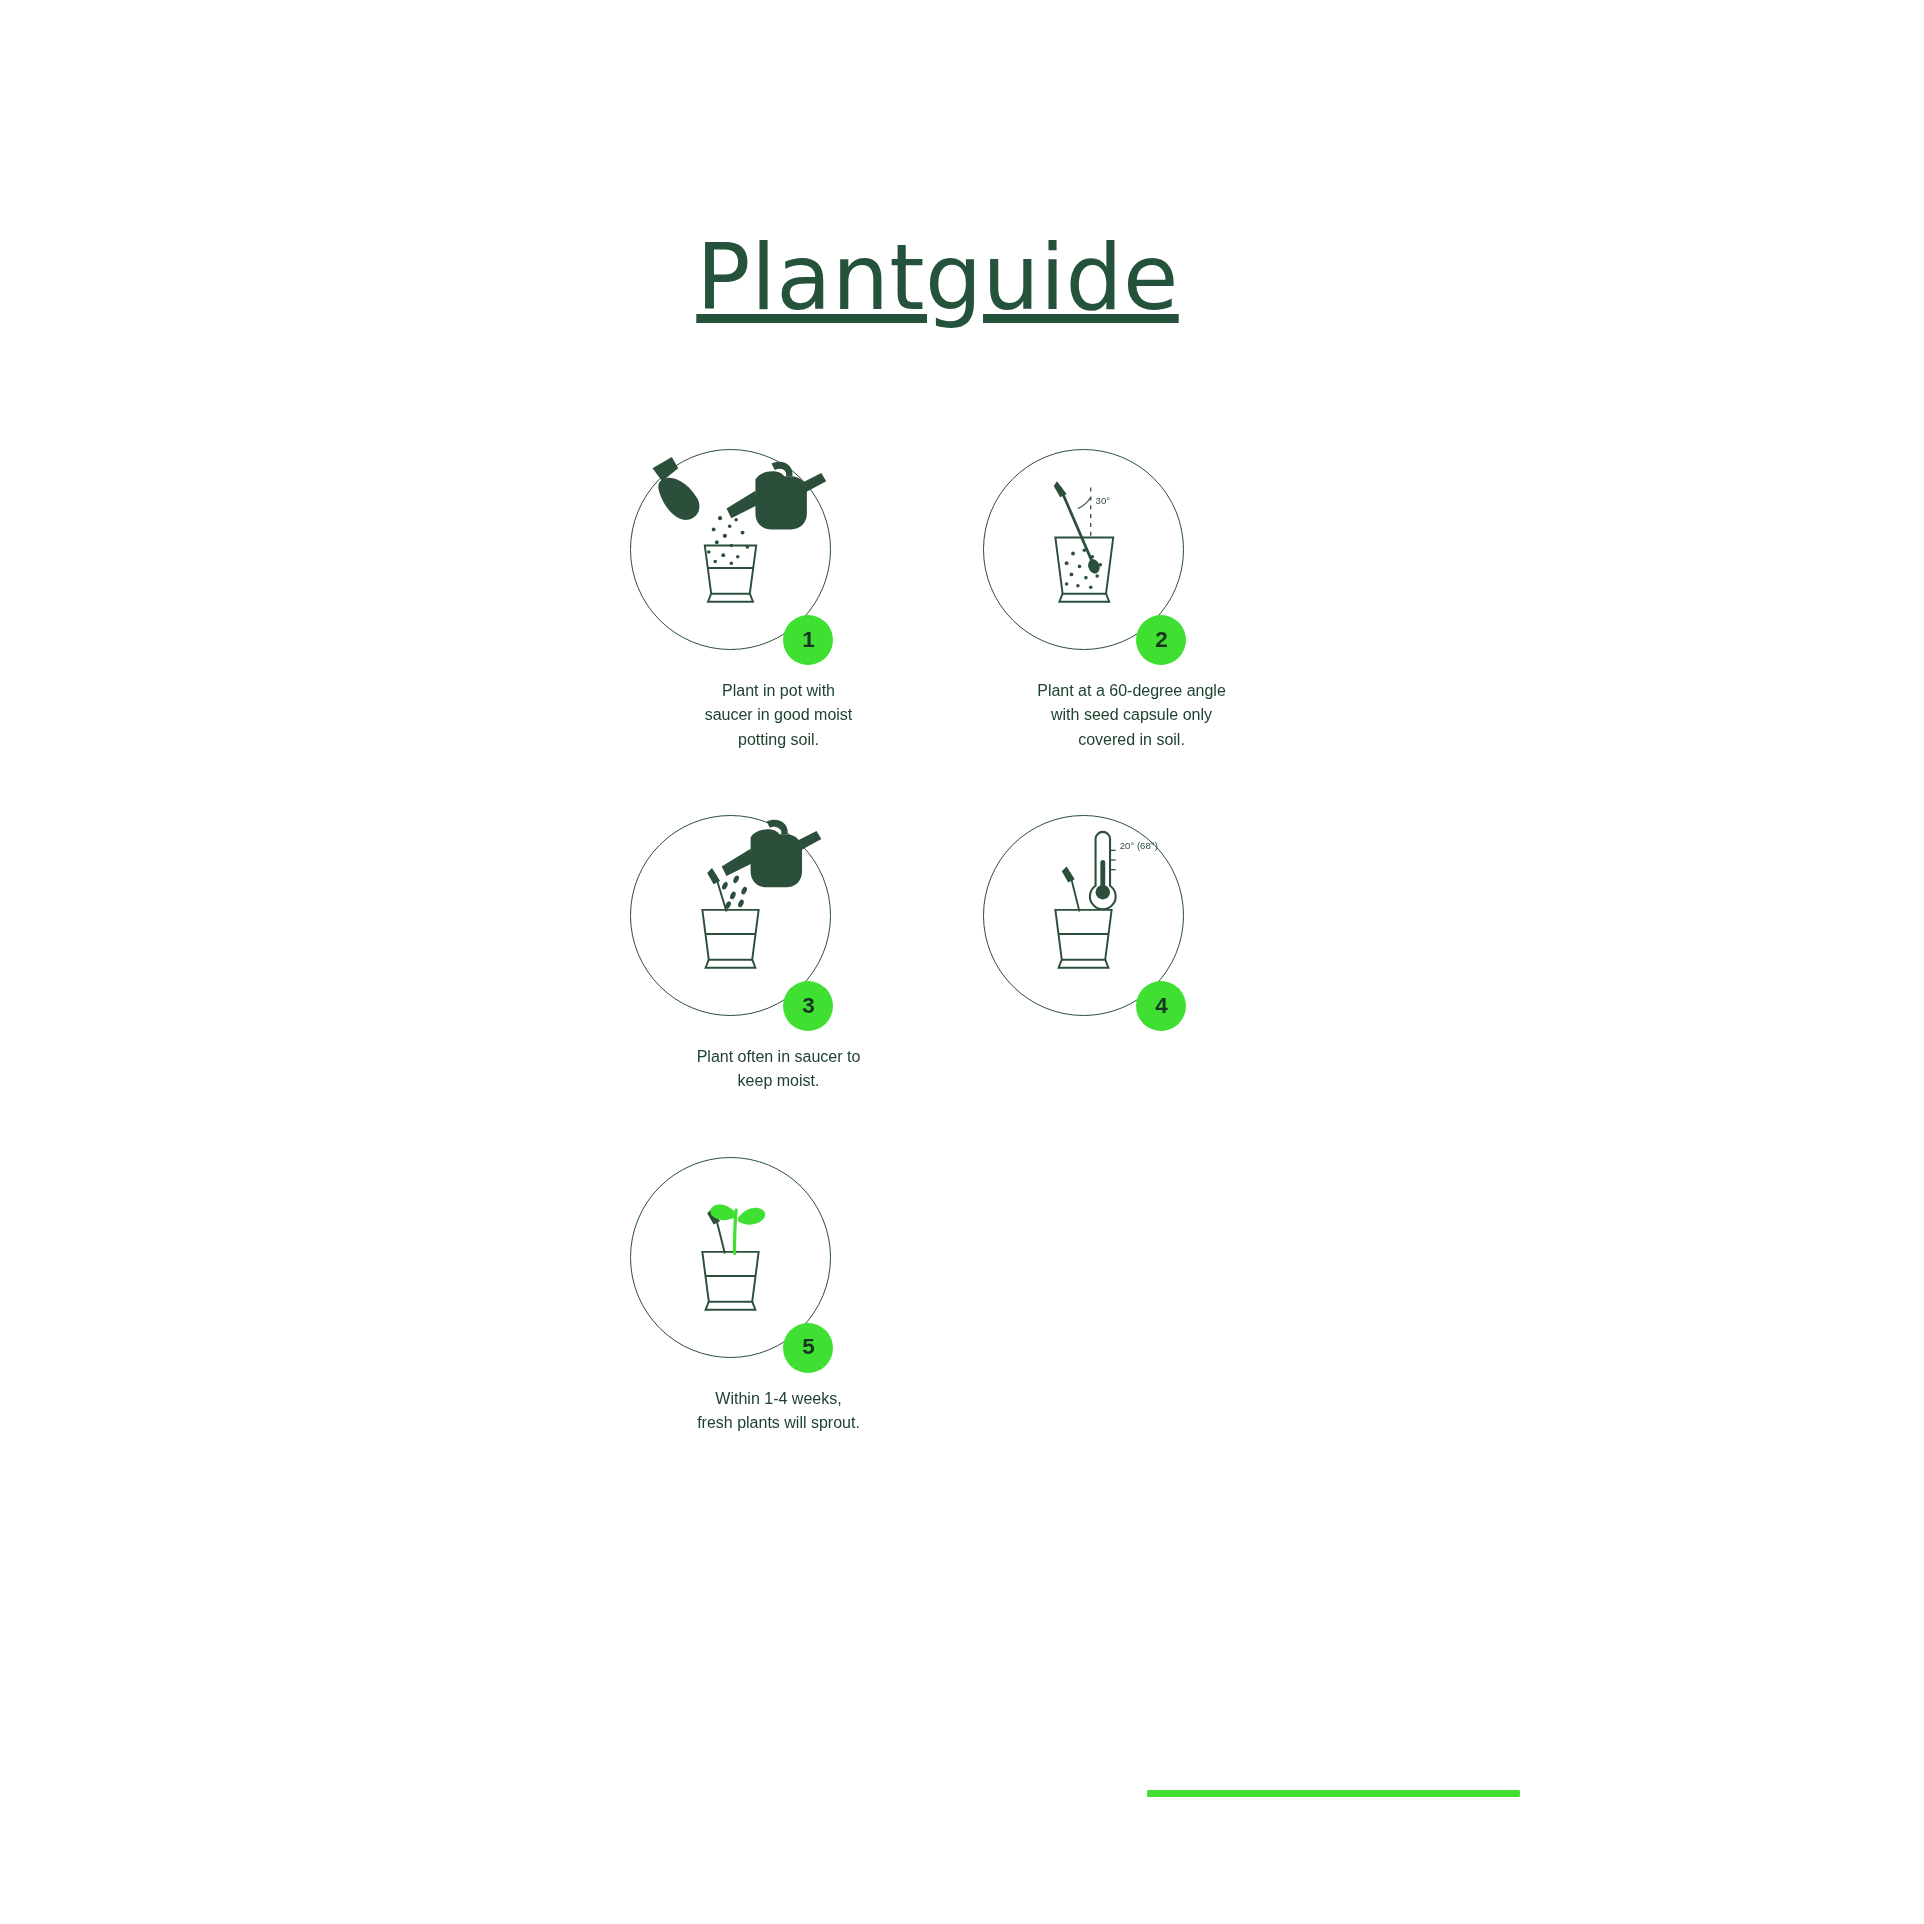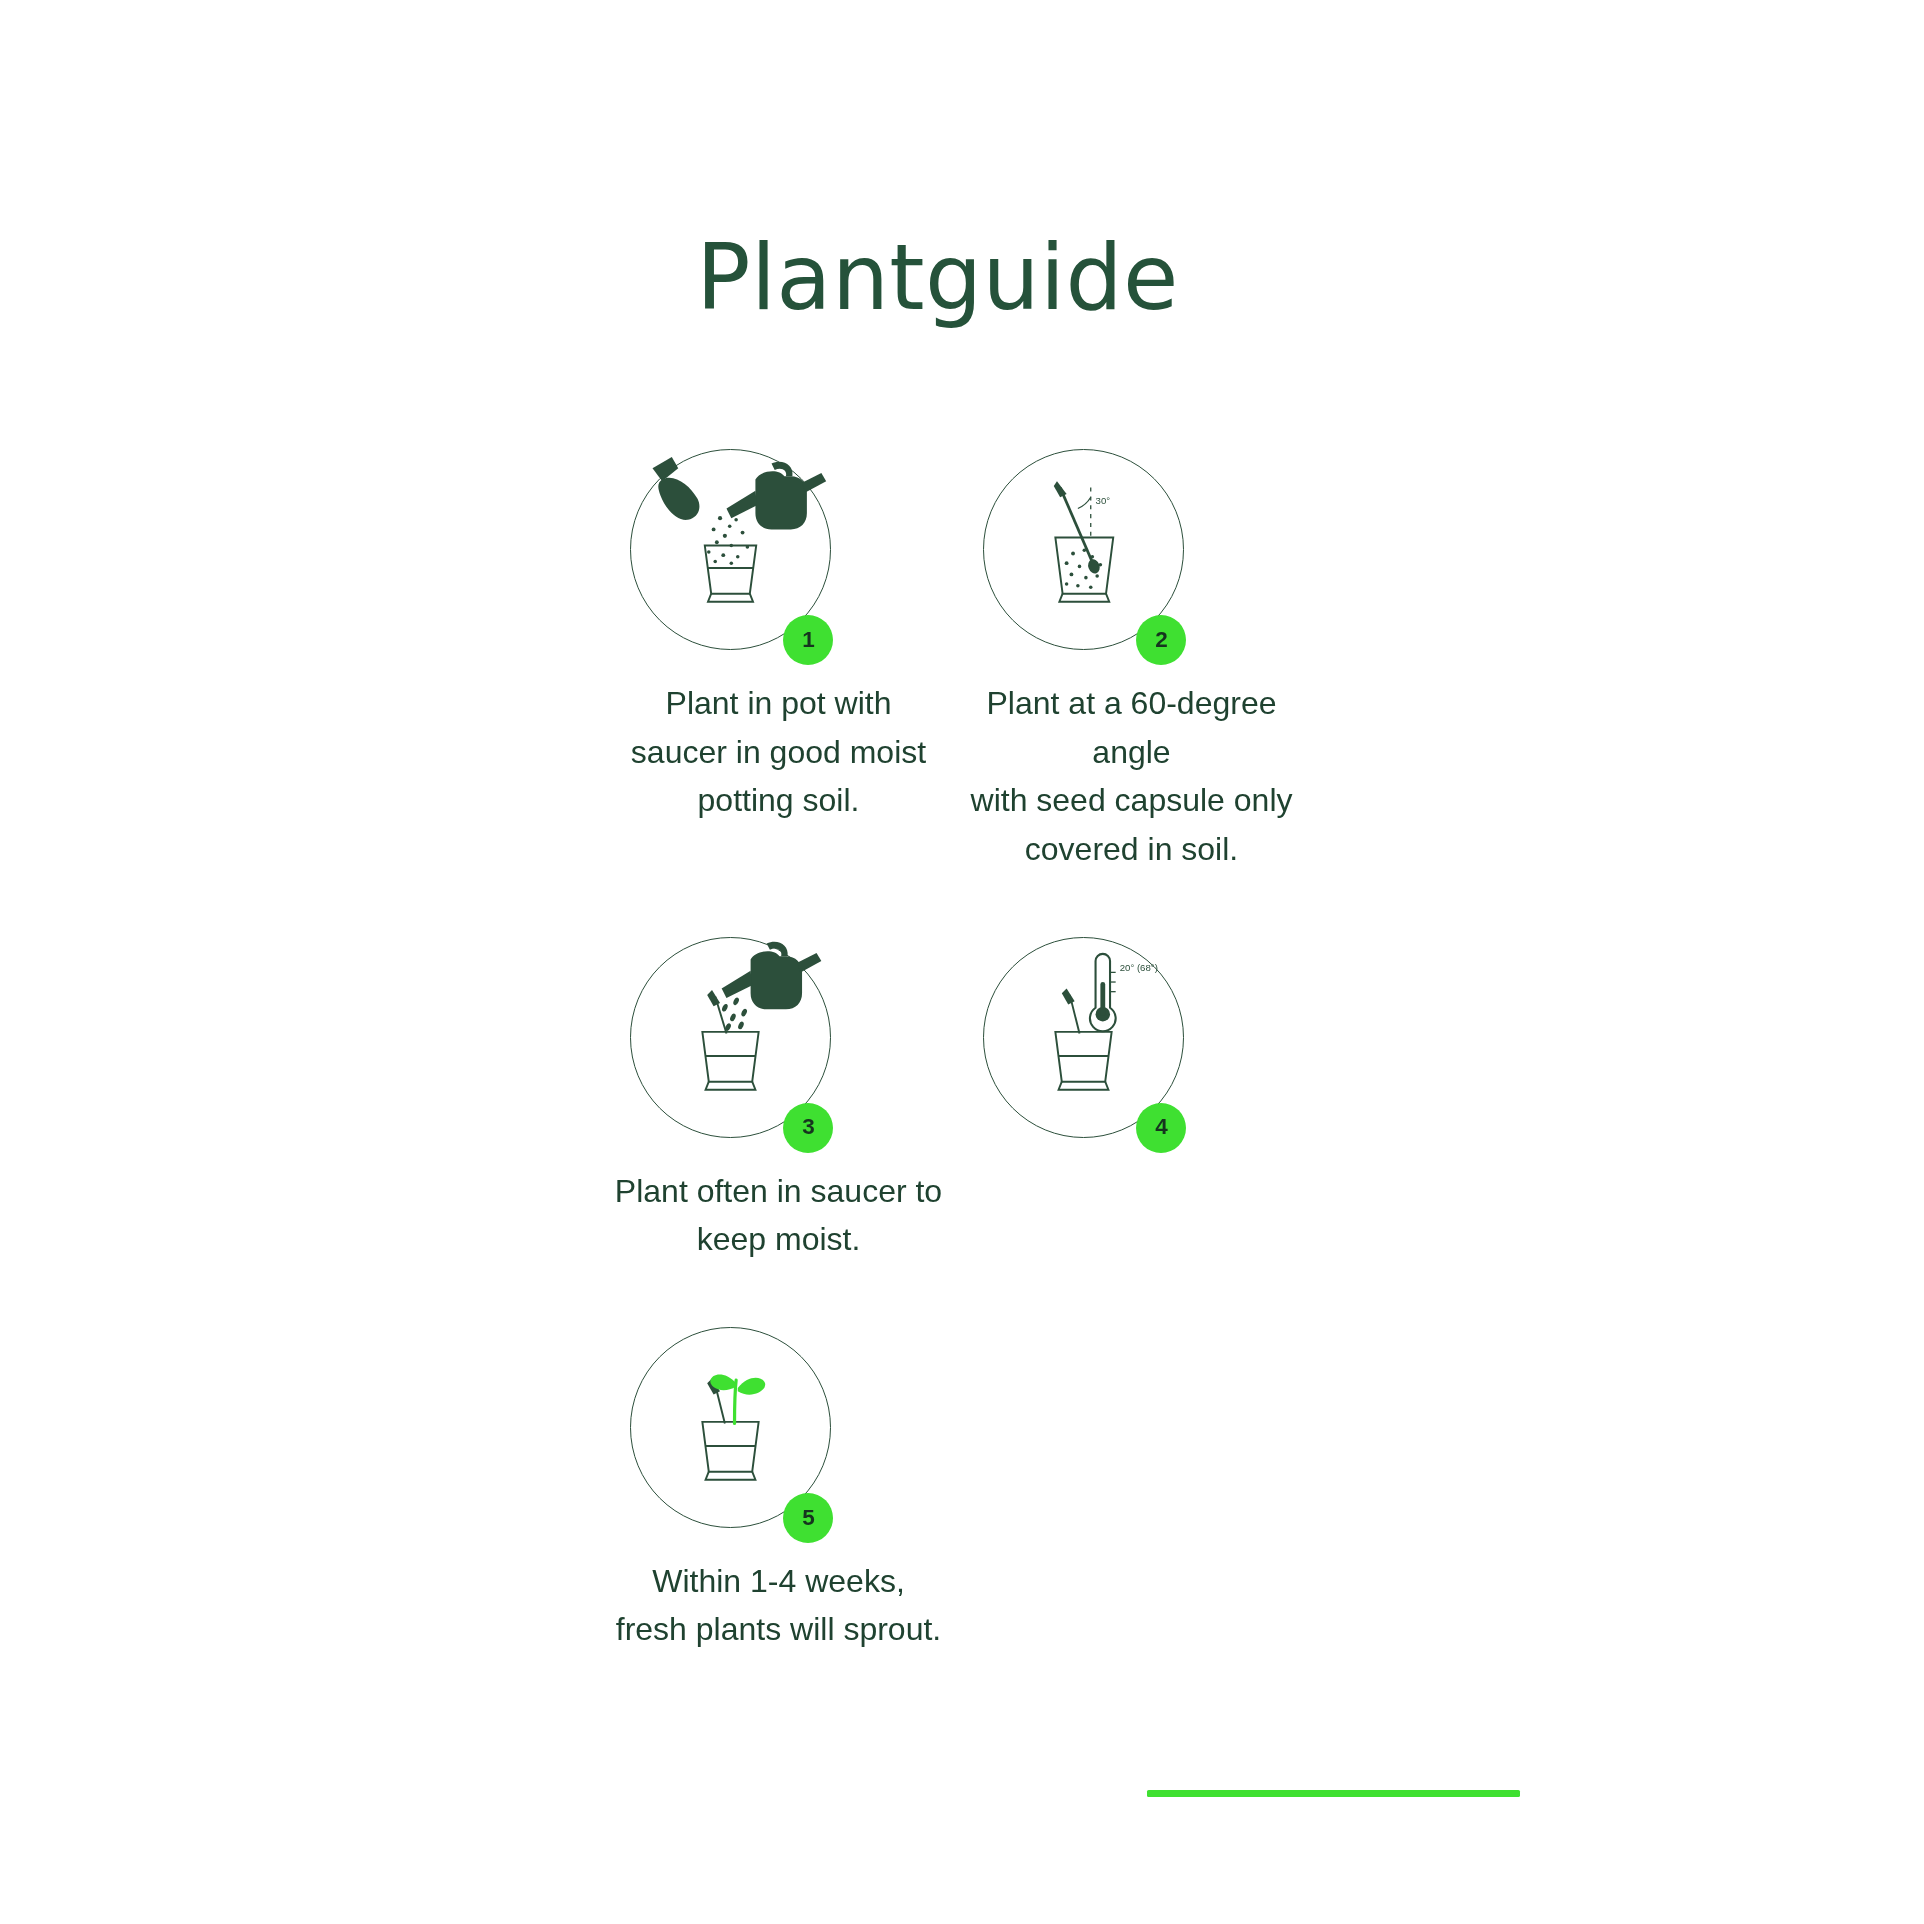--- a/index.html
+++ b/index.html
@@ -28,20 +28,21 @@
     top: 233px;
     left: 0;
     width: 1875px;
     text-align: center;
     font-family: "DejaVu Sans", sans-serif;
     font-size: 90px;
     font-weight: 400;
     letter-spacing: 0.4px;
     color: #25523a;
     line-height: 1;
+    text-decoration: underline;
   }
 
   
   .steps {
     position: absolute;
     top: 449px;
     left: 610px;
     width: 706px;
   }
   .row {
@@ -89,21 +90,21 @@
     font-weight: 700;
     display: flex;
     align-items: center;
     justify-content: center;
     line-height: 1;
   }
   .caption {
     margin-top: 38px;
     width: 337px;
     text-align: center;
-    font-size: 32px;
+    font-size: 16px;
     line-height: 1.52;
     color: #1f4230;
     white-space: pre-line;
   }
 
   
   .rule {
     position: absolute;
     left: 1147px;
     top: 1790px;

